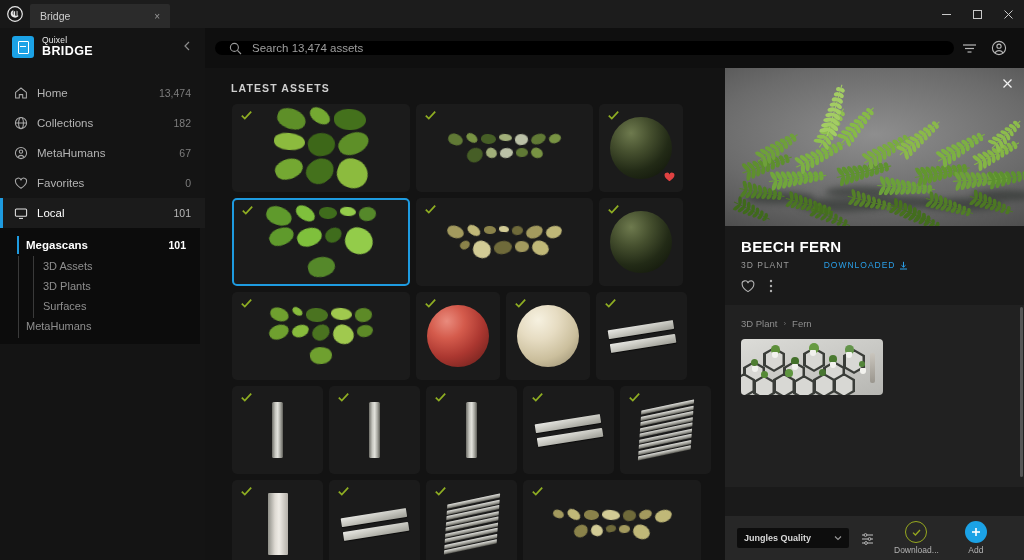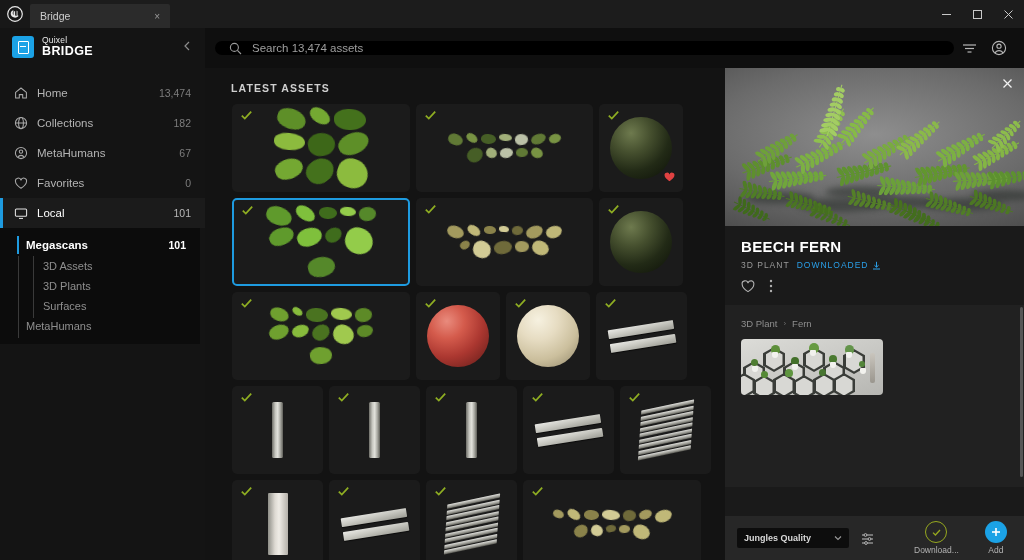--- a/index.html
+++ b/index.html
@@ -194,21 +194,21 @@
     background: rgba(40,45,42,.55); filter: blur(3px);
   }
 
   .detail-head { padding: 12px 16px 0 16px; background: #1a1a1a; }
   .asset-title {
     font-size: 15px; font-weight: bold; color: #ffffff; letter-spacing: .3px;
   }
   .asset-sub {
     margin-top: 5px; font-size: 8.5px; letter-spacing: 1px; color: #9a9a9a; display:flex; gap:7px; align-items:center;
   }
-  .asset-sub .dl { color: #2a9fe8; display:flex; align-items:center; gap:3px; }
+  .asset-sub .dl { color: #2a9fe8; display:flex; align-items:center; gap:3px;margin-left:27px; }
   .asset-actions { display: flex; gap: 14px; align-items: center; margin-top: 9px; padding-bottom: 12px; }
   .asset-actions .act { color: #b0b0b0; cursor: pointer; display:flex; }
 
   .detail-body {
     background: #212121; padding: 13px 16px 12px 16px; height: 182px; overflow: hidden; position: relative;
   }
   .breadcrumb { font-size: 9.5px; color: #8e8e8e; display: flex; align-items: center; gap: 6px; }
   .breadcrumb .sep { color: #6e6e6e; font-size: 8px; }
   .tags { display: flex; flex-wrap: wrap; gap: 6px; margin-top: 13px; }
   .tag {
@@ -248,21 +248,21 @@
     width: 112px; height: 20px; background: #0d0d0d; border-radius: 2px;
     display: flex; align-items: center; padding: 0 7px;
     font-size: 9px; font-weight: bold; color: #d8d8d8; cursor: pointer;
   }
   .quality-select .lbl { flex: 1; }
   .quality-select .chev { color: #9b9b9b; font-size: 8px; }
   .settings-ico { margin-left: 12px; color: #b4b4b4; cursor: pointer; display:flex; }
   .dl-btn, .add-btn {
     display:flex; flex-direction:column; align-items:center; gap:2px; cursor:pointer;
   }
-  .dl-btn { margin-left: 40px; }
+  .dl-btn { margin-left: 20px; }
   .add-btn { margin-left: 26px; }
   .btn-circle {
     width: 22px; height: 22px; border-radius: 50%;
     display:flex; align-items:center; justify-content:center;
   }
   .dl-circle { border: 1.6px solid #96a81f; }
   .add-circle { background: #1ba2e6; }
   .btn-label { font-size: 8.5px; color: #b2b2b2; }
 </style>
 </head>

